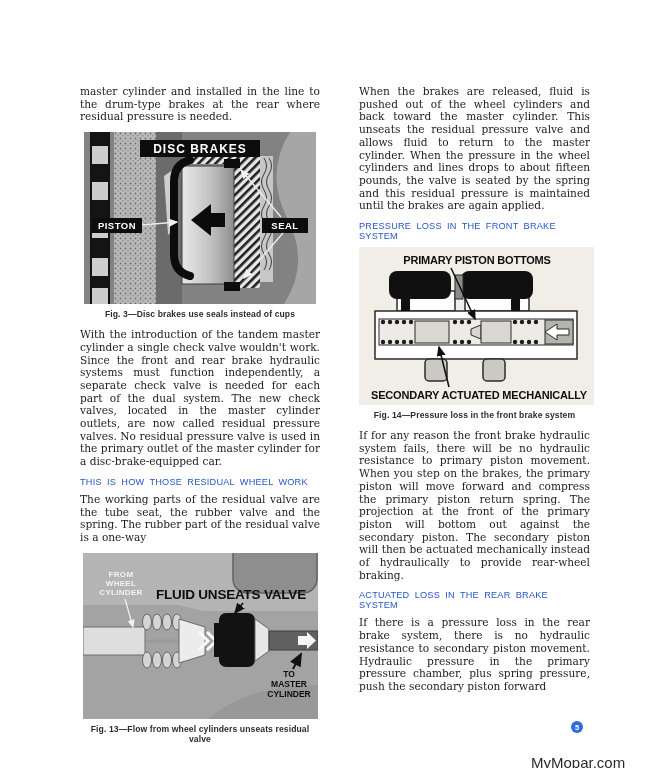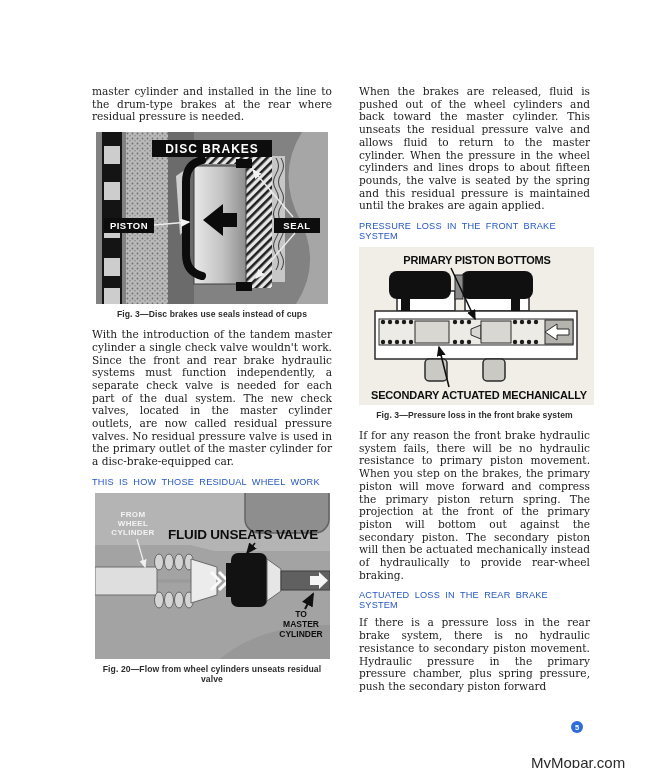--- a/index.html
+++ b/index.html
@@ -2,21 +2,21 @@
 <html><head>
 <meta charset="utf-8">
 <style>
   * { margin:0; padding:0; box-sizing:border-box; }
   html,body { background:#ffffff; }
   .page {
     position:relative; width:646px; height:768px; background:#ffffff;
     overflow:hidden; font-family:"DejaVu Serif", serif; color:#1a1a1a;
   }
   .col { position:absolute; top:85px; }
-  .col-left  { left:92px;  width:240px; }
+  .col-left  { left:80px;  width:240px; }
   .col-right { left:359px; width:231px; }
   p.body-text {
     font-size:10.6px; line-height:12.7px; text-align:justify;
     margin:0 0 9px 0; color:#1c1c1c;
   }
   h3.section-heading {
     font-family:"Liberation Sans", sans-serif; font-size:9.2px; font-weight:normal;
     color:#2457c5; letter-spacing:0.2px; word-spacing:2.5px; margin:3px 0 6px 0;
   }
   figure { margin:2px 0 0 0; }
@@ -95,20 +95,21 @@
         <rect x="178" y="86" width="46" height="15" fill="#0d0d0d"></rect>
         <text x="201" y="97" text-anchor="middle" fill="#ffffff" font-size="9.5" font-weight="bold" letter-spacing="0.5">SEAL</text>
         <line x1="197" y1="85" x2="157" y2="38" stroke="#ececec" stroke-width="1.4" marker-end="url(#aw12)"></line>
         <line x1="199" y1="101" x2="160" y2="146" stroke="#ececec" stroke-width="1.4" marker-end="url(#aw12)"></line>
       </svg>
       <figcaption>Fig. 3—Disc brakes use seals instead of cups</figcaption>
     </figure>
 
     <p class="body-text">With the introduction of the tandem master cylinder a single check valve wouldn't work. Since the front and rear brake hydraulic systems must function independently, a separate check valve is needed for each part of the dual system. The new check valves, located in the master cylinder outlets, are now called residual pressure valves. No residual pressure valve is used in the primary outlet of the master cylinder for a disc-brake-equipped car.</p>
     <h3 class="section-heading">THIS IS HOW THOSE RESIDUAL WHEEL WORK</h3>
+    <p class="body-text">The working parts of the residual valve are the tube seat, the rubber valve and the spring. The rubber part of the residual valve is a one-way</p>
 
     <figure>
       <svg width="235" height="166" viewBox="0 0 235 166">
         <defs>
           <marker id="awb13" markerWidth="8" markerHeight="8" refX="6" refY="3" orient="auto">
             <path d="M0 0 L7 3 L0 6 Z" fill="#111111"></path>
           </marker>
           <marker id="aww13" markerWidth="8" markerHeight="8" refX="6" refY="3" orient="auto">
             <path d="M0 0 L7 3 L0 6 Z" fill="#f0f0f0"></path>
           </marker>
@@ -139,21 +140,21 @@
         <text x="38" y="33" text-anchor="middle" fill="#f3f3f3" font-size="8" font-weight="bold" letter-spacing="0.3">WHEEL</text>
         <text x="38" y="42" text-anchor="middle" fill="#f3f3f3" font-size="8" font-weight="bold" letter-spacing="0.3">CYLINDER</text>
         <line x1="42" y1="46" x2="50" y2="74" stroke="#f0f0f0" stroke-width="1.2" marker-end="url(#aww13)"></line>
         <text x="148" y="46" text-anchor="middle" fill="#0d0d0d" font-size="13.5" font-weight="bold" letter-spacing="-0.2">FLUID UNSEATS VALVE</text>
         <line x1="160" y1="50" x2="152" y2="60" stroke="#111111" stroke-width="1.6" marker-end="url(#awb13)"></line>
         <text x="206" y="124" text-anchor="middle" fill="#0d0d0d" font-size="8.5" font-weight="bold">TO</text>
         <text x="206" y="134" text-anchor="middle" fill="#0d0d0d" font-size="8.5" font-weight="bold">MASTER</text>
         <text x="206" y="144" text-anchor="middle" fill="#0d0d0d" font-size="8.5" font-weight="bold">CYLINDER</text>
         <line x1="210" y1="116" x2="218" y2="101" stroke="#111111" stroke-width="2" marker-end="url(#awb13)"></line>
       </svg>
-      <figcaption>Fig. 20—Flow from wheel cylinders unseats residual valve</figcaption>
+      <figcaption>Fig. 13—Flow from wheel cylinders unseats residual valve</figcaption>
     </figure>
   </div>
 
   <div class="col col-right">
     <p class="body-text">When the brakes are released, fluid is pushed out of the wheel cylinders and back toward the master cylinder. This unseats the residual pressure valve and allows fluid to return to the master cylinder. When the pressure in the wheel cylinders and lines drops to about fifteen pounds, the valve is seated by the spring and this residual pressure is maintained until the brakes are again applied.</p>
     <h3 class="section-heading">PRESSURE LOSS IN THE FRONT BRAKE SYSTEM</h3>
 
     <figure>
       <svg width="235" height="158" viewBox="0 0 235 158">
         <defs>
@@ -202,21 +203,21 @@
         <rect x="56" y="74" width="34" height="22" fill="#d9d7d2" stroke="#2b2b2b"></rect>
         <polygon points="122,78 112,82 112,88 122,92" fill="#d9d7d2" stroke="#2b2b2b"></polygon>
         <rect x="122" y="74" width="30" height="22" fill="#d9d7d2" stroke="#2b2b2b"></rect>
         <rect x="186" y="73" width="28" height="24" fill="#b5b3ae" stroke="#2b2b2b"></rect>
         <polygon points="186,85 198,77 198,82 210,82 210,88 198,88 198,93" fill="#ffffff" stroke="#2b2b2b" stroke-width="1"></polygon>
         <text x="118" y="17" text-anchor="middle" fill="#0e0e0e" font-size="11" font-weight="bold" letter-spacing="-0.2">PRIMARY PISTON BOTTOMS</text>
         <line x1="92" y1="21" x2="116" y2="72" stroke="#0e0e0e" stroke-width="1.5" marker-end="url(#awb14)"></line>
         <text x="120" y="152" text-anchor="middle" fill="#0e0e0e" font-size="11" font-weight="bold" letter-spacing="-0.2">SECONDARY ACTUATED MECHANICALLY</text>
         <line x1="90" y1="140" x2="80" y2="100" stroke="#0e0e0e" stroke-width="1.5" marker-end="url(#awb14)"></line>
       </svg>
-      <figcaption>Fig. 3—Pressure loss in the front brake system</figcaption>
+      <figcaption>Fig. 14—Pressure loss in the front brake system</figcaption>
     </figure>
 
     <p class="body-text">If for any reason the front brake hydraulic system fails, there will be no hydraulic resistance to primary piston movement. When you step on the brakes, the primary piston will move forward and compress the primary piston return spring. The projection at the front of the primary piston will bottom out against the secondary piston. The secondary piston will then be actuated mechanically instead of hydraulically to provide rear-wheel braking.</p>
     <h3 class="section-heading">ACTUATED LOSS IN THE REAR BRAKE SYSTEM</h3>
     <p class="body-text">If there is a pressure loss in the rear brake system, there is no hydraulic resistance to secondary piston movement. Hydraulic pressure in the primary pressure chamber, plus spring pressure, push the secondary piston forward</p>
   </div>
 
   <div class="page-badge">5</div>
   <div class="watermark">MyMopar.com</div>
 

